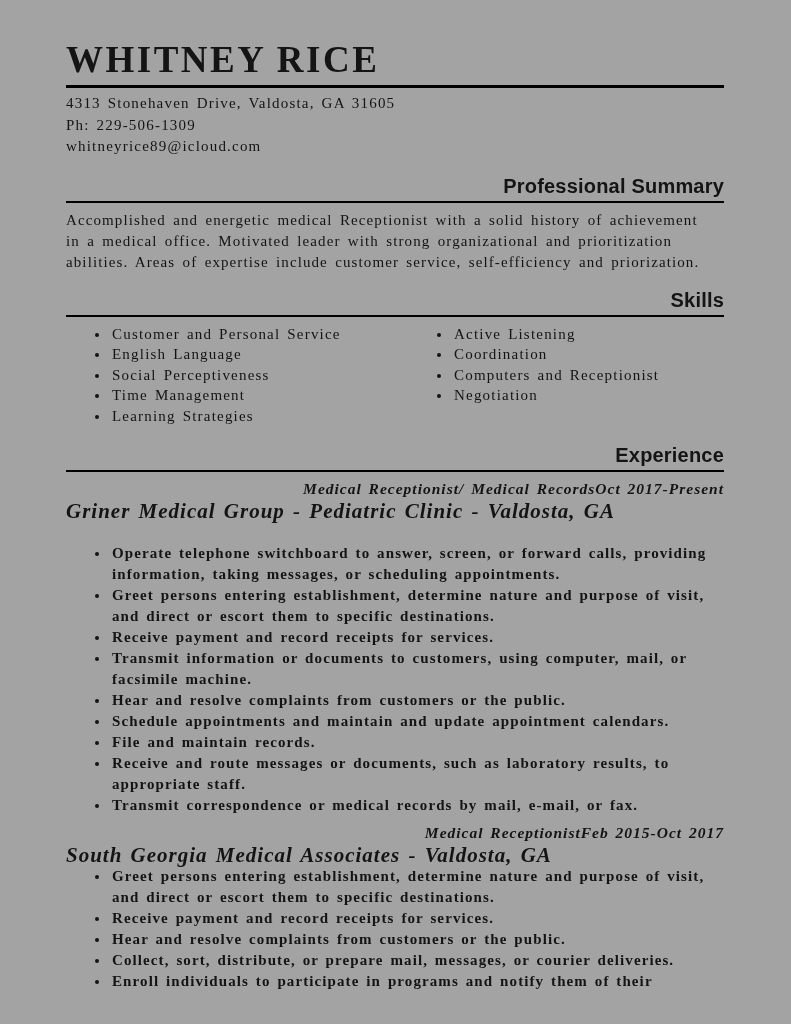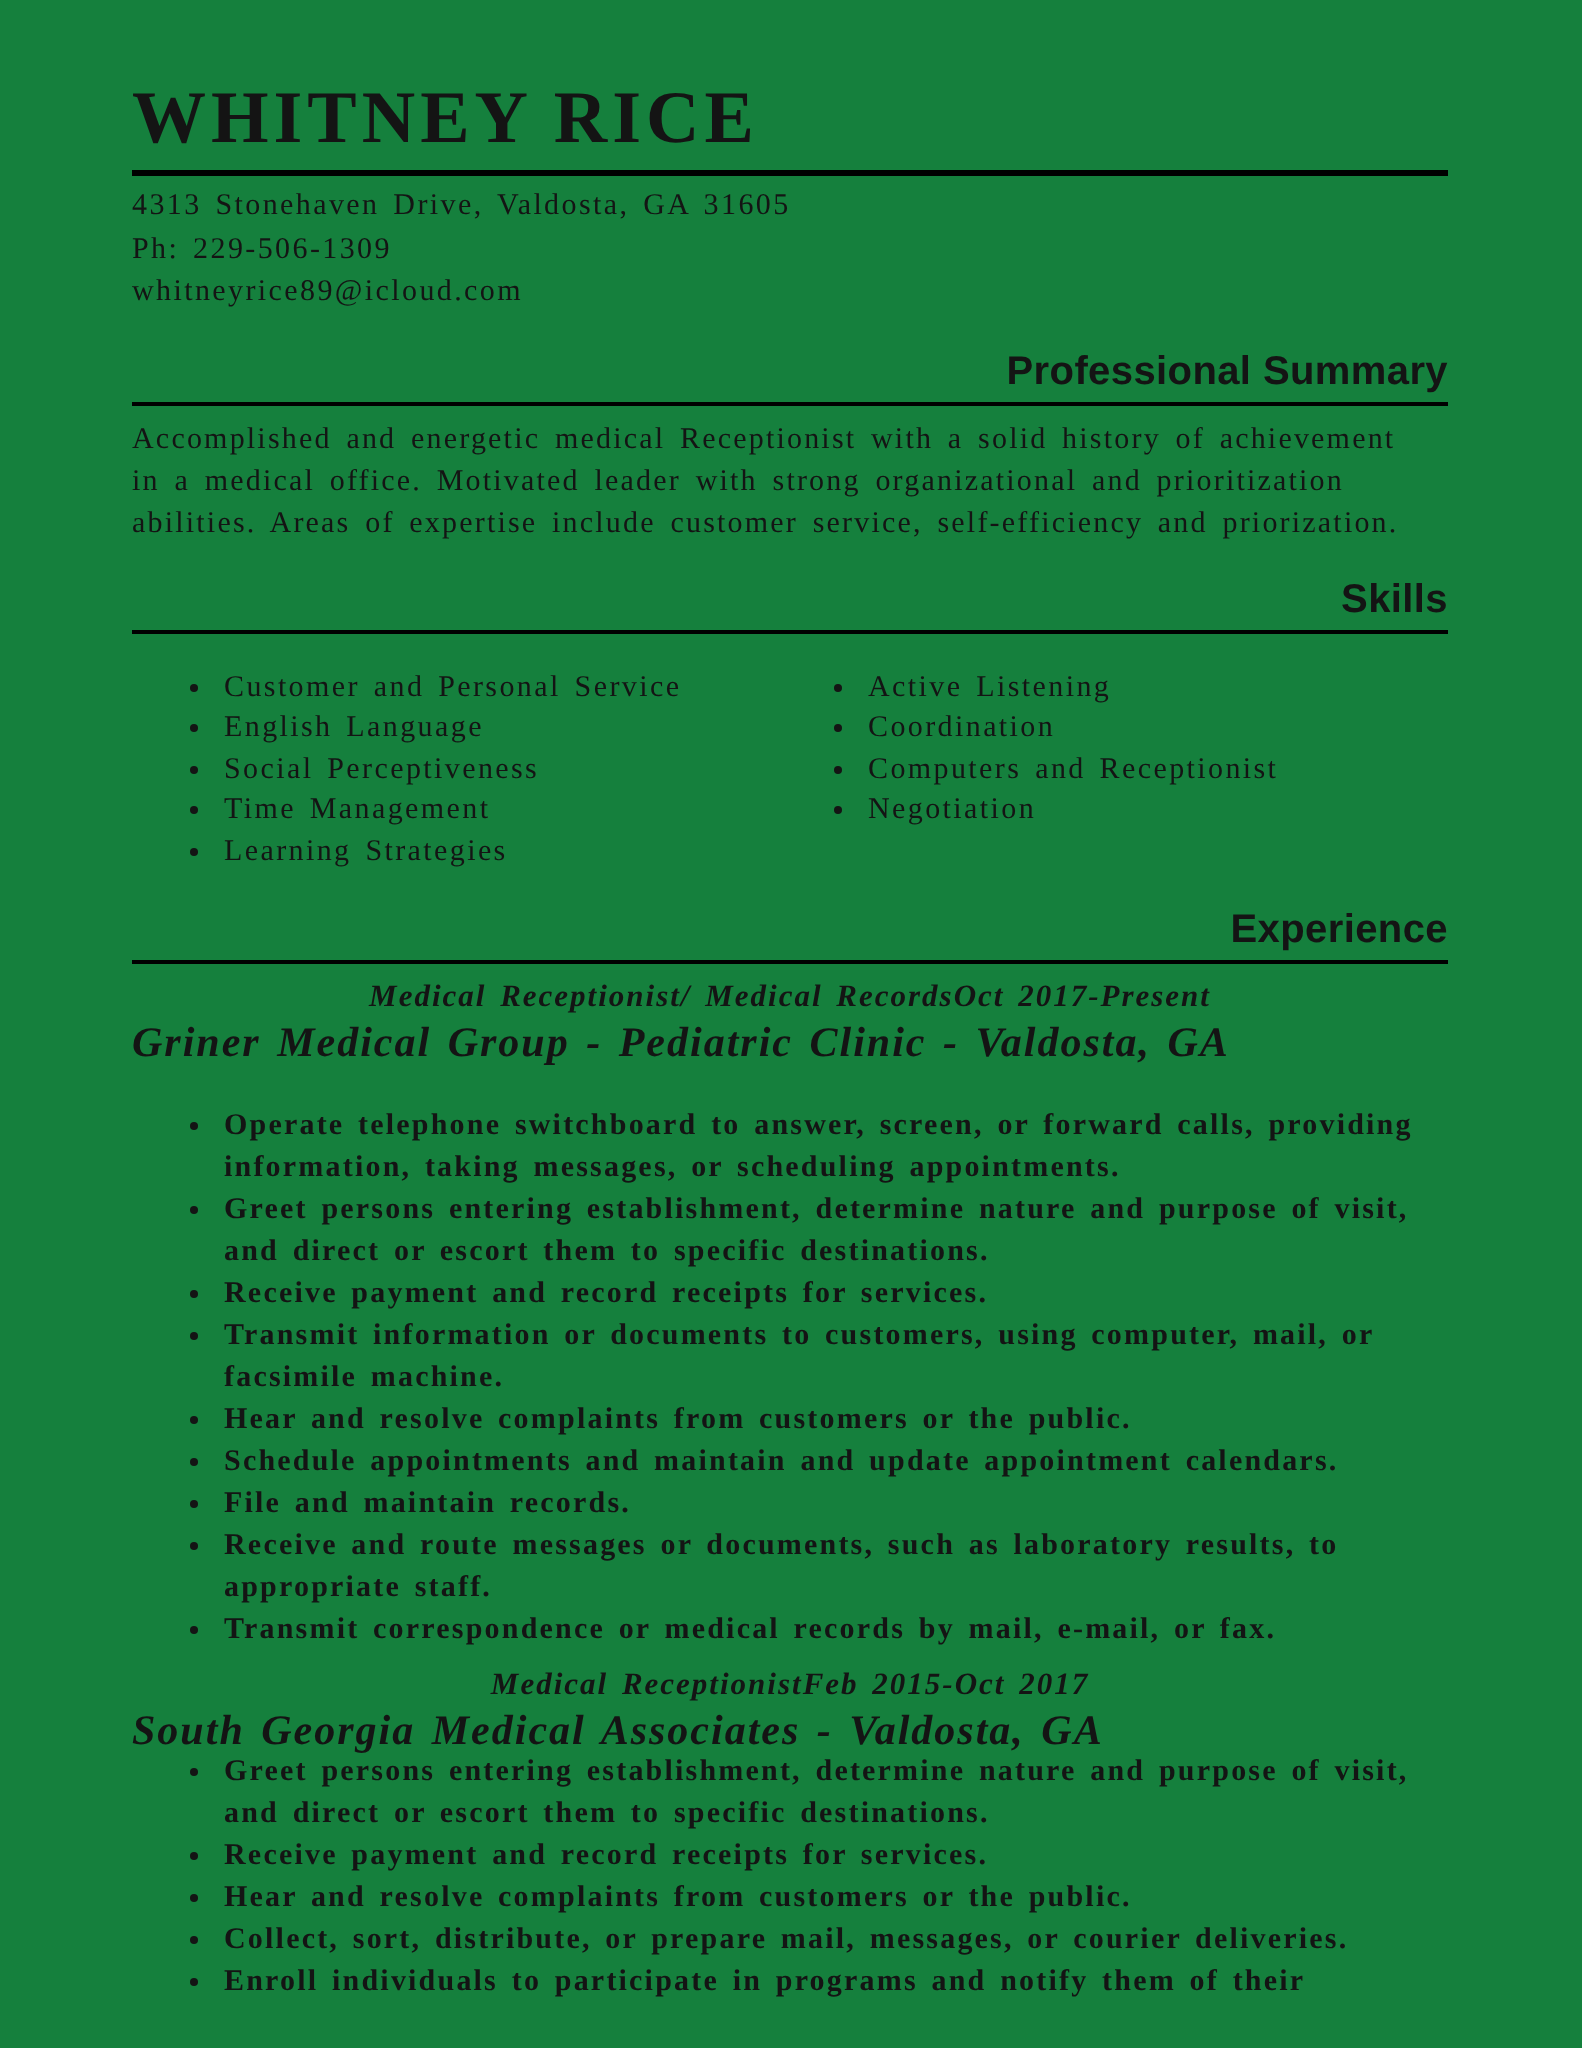--- a/index.html
+++ b/index.html
@@ -2,21 +2,21 @@
 <html><head>
 <meta charset="utf-8">
 <style>
   * { box-sizing: border-box; }
   html, body { margin: 0; padding: 0; background: #ffffff; }
   .page {
     position: relative;
     width: 791px;
     height: 1024px;
     margin: 0 auto;
-    background: #15803d;
+    background: #a3a3a3;
     color: #141414;
     font-family: "Liberation Serif", "DejaVu Serif", serif;
     padding: 40px 67px 0 66px;
     overflow: hidden;
   }
 
   
   .name {
     font-size: 37px;
     font-weight: bold;
@@ -62,42 +62,43 @@
     font-size: 15px;
     line-height: 21px;
     letter-spacing: 1.1px;
     word-spacing: 2.5px;
     max-width: 650px;
   }
 
   
   .skills-cols {
     display: flex;
-    margin-top: 17px;
+    margin-top: 7px;
+    gap: 20px;
   }
   .skills-col {
     margin: 0;
     padding-left: 44px;
     list-style: disc outside;
   }
   .skills-col.col1 { width: 322px; flex: none; }
   .skills-col.col2 { flex: 1; }
   .skills-col li {
     font-size: 15px;
     line-height: 20.5px;
     letter-spacing: 1.2px;
     word-spacing: 2px;
     padding-left: 2px;
   }
 
   
   .job { margin-top: 0; }
   .job-header {
     display: flex;
-    justify-content: center;
+    justify-content: flex-end;
     align-items: baseline;
     font-style: italic;
     font-weight: bold;
     font-size: 15.5px;
     line-height: 22px;
     letter-spacing: 1px;
     word-spacing: 2px;
     margin-top: 6px;
   }
   .job-company {

